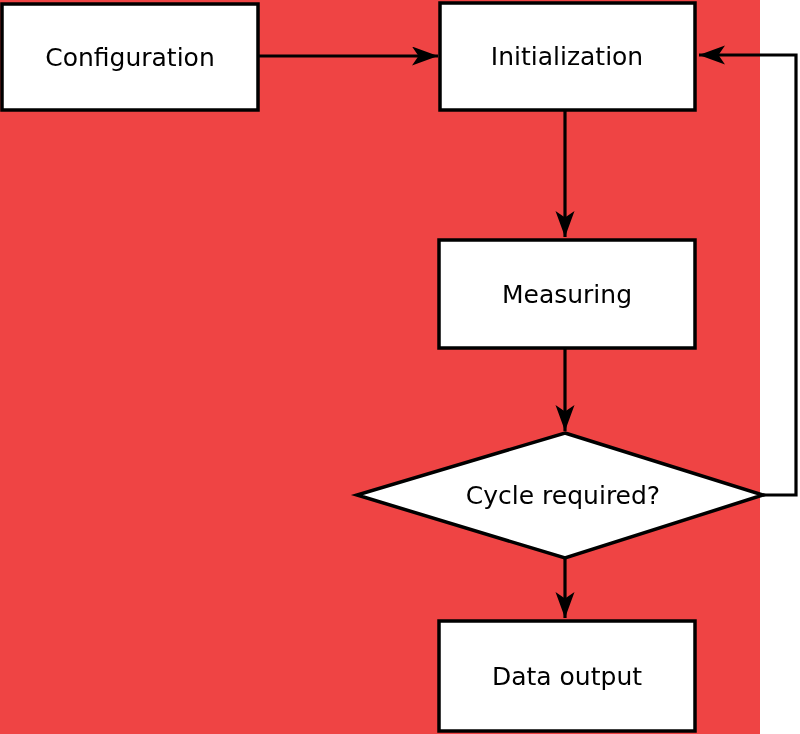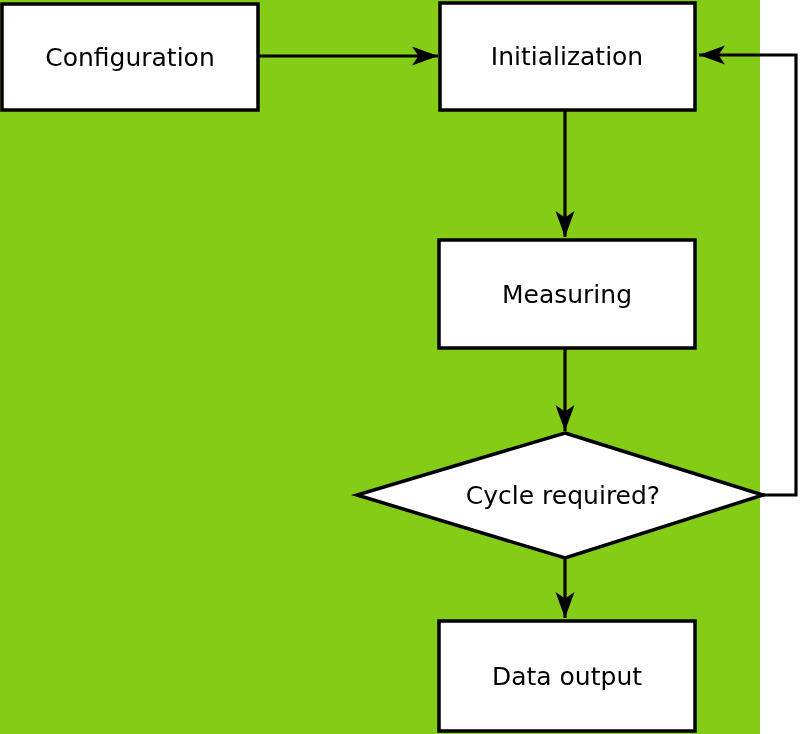--- a/index.html
+++ b/index.html
@@ -7,21 +7,21 @@
     padding: 0;
     background: #ffffff;
     width: 800px;
     height: 734px;
     overflow: hidden;
   }
   #canvas {
     position: relative;
     width: 760px;
     height: 734px;
-    background: #84cc16;
+    background: #ef4444;
   }
   svg {
     display: block;
     font-family: "DejaVu Sans", "Liberation Sans", sans-serif;
   }
   .node-shape {
     fill: #ffffff;
     stroke: #000000;
     stroke-width: 3.5;
     stroke-linejoin: miter;

